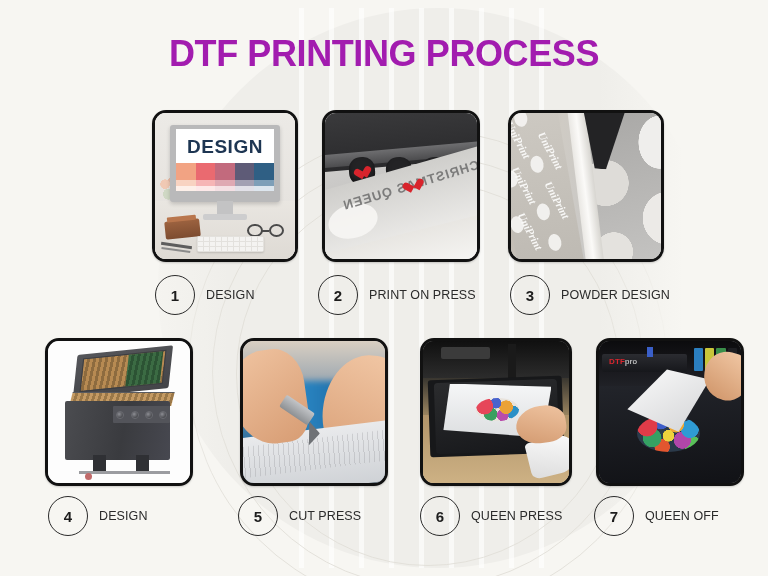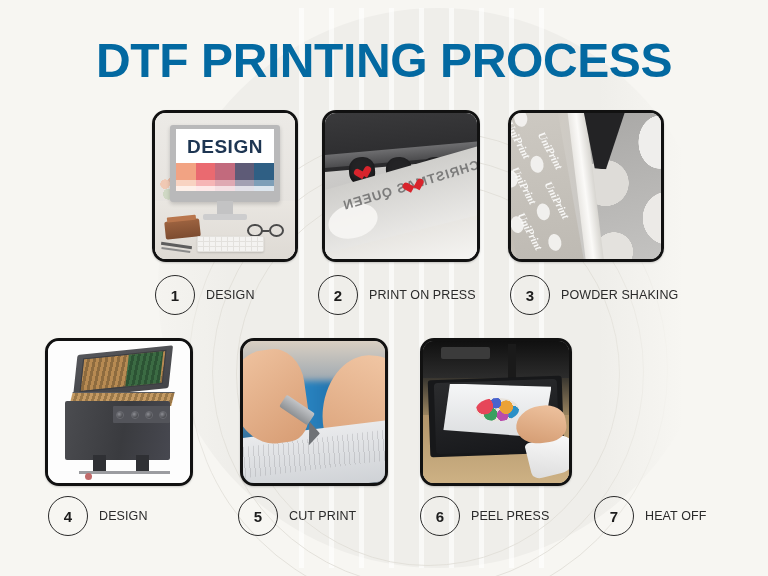--- a/index.html
+++ b/index.html
@@ -53,24 +53,24 @@
   .bg-fade-r {
     position: absolute; right: 0; top: 0; width: 170px; height: 576px;
     background: linear-gradient(270deg,#f7f6f2 50%, rgba(247,246,242,0));
   }
 
   
   .title {
     position: absolute;
     left: 0; top: 33px; width: 768px;
     text-align: center;
-    font-size: 48px;
+    font-size: 36px;
     font-weight: bold;
     letter-spacing: -0.4px;
-    color: #0369a1;
+    color: #a21caf;
   }
 
   
   .tile {
     position: absolute;
     border: 3px solid #111;
     border-radius: 14px;
     overflow: hidden;
     background: #ddd;
     box-shadow: 0 1px 2px rgba(0,0,0,.18);
@@ -438,21 +438,21 @@
   <div class="cap" style="left:155px; top:275px;">
     <div class="circle">1</div>
     <div class="txt">DESIGN</div>
   </div>
   <div class="cap" style="left:318px; top:275px;">
     <div class="circle">2</div>
     <div class="txt">PRINT ON PRESS</div>
   </div>
   <div class="cap" style="left:510px; top:275px;">
     <div class="circle">3</div>
-    <div class="txt">POWDER SHAKING</div>
+    <div class="txt">POWDER DESIGN</div>
   </div>
 
   <div class="tile" style="left:45px; top:338px; width:148px; height:148px;">
     <div class="inner">
       <div class="ht">
         <div class="lid"></div>
         <div class="lid-in"></div>
         <div class="bed"></div>
         <div class="body"></div>
         <div class="panel">
@@ -493,31 +493,51 @@
         <div class="platen"></div>
         <div class="shirt"></div>
         <div class="film"></div>
         <div class="design"></div>
         <div class="cuff"></div>
         <div class="hand"></div>
       </div>
     </div>
   </div>
 
+  <div class="tile" style="left:596px; top:338px; width:148px; height:148px;">
+    <div class="inner">
+      <div class="po">
+        <div class="mach"></div>
+        <div class="bar"></div>
+        <div class="logo"><span style="color:#d9262e;font-weight:bold;">DTF</span><span>pro</span></div>
+        <div class="carts">
+          <i style="background:#2b7fc0"></i>
+            <i style="background:#c8c63a"></i>
+            <i style="background:#3a8f4a"></i>
+            <i style="background:#1d1e22"></i>
+        </div>
+        <div class="blue"></div>
+        <div class="shirt"></div>
+        <div class="print"></div>
+        <div class="peel"></div>
+        <div class="hand"></div>
+      </div>
+    </div>
+  </div>
 
   <div class="cap" style="left:48px; top:496px;">
     <div class="circle">4</div>
     <div class="txt">DESIGN</div>
   </div>
   <div class="cap" style="left:238px; top:496px;">
     <div class="circle">5</div>
-    <div class="txt">CUT PRINT</div>
+    <div class="txt">CUT PRESS</div>
   </div>
   <div class="cap" style="left:420px; top:496px;">
     <div class="circle">6</div>
-    <div class="txt">PEEL PRESS</div>
+    <div class="txt">QUEEN PRESS</div>
   </div>
   <div class="cap" style="left:594px; top:496px;">
     <div class="circle">7</div>
-    <div class="txt">HEAT OFF</div>
+    <div class="txt">QUEEN OFF</div>
   </div>
 
 </div>
 
 </body></html>

